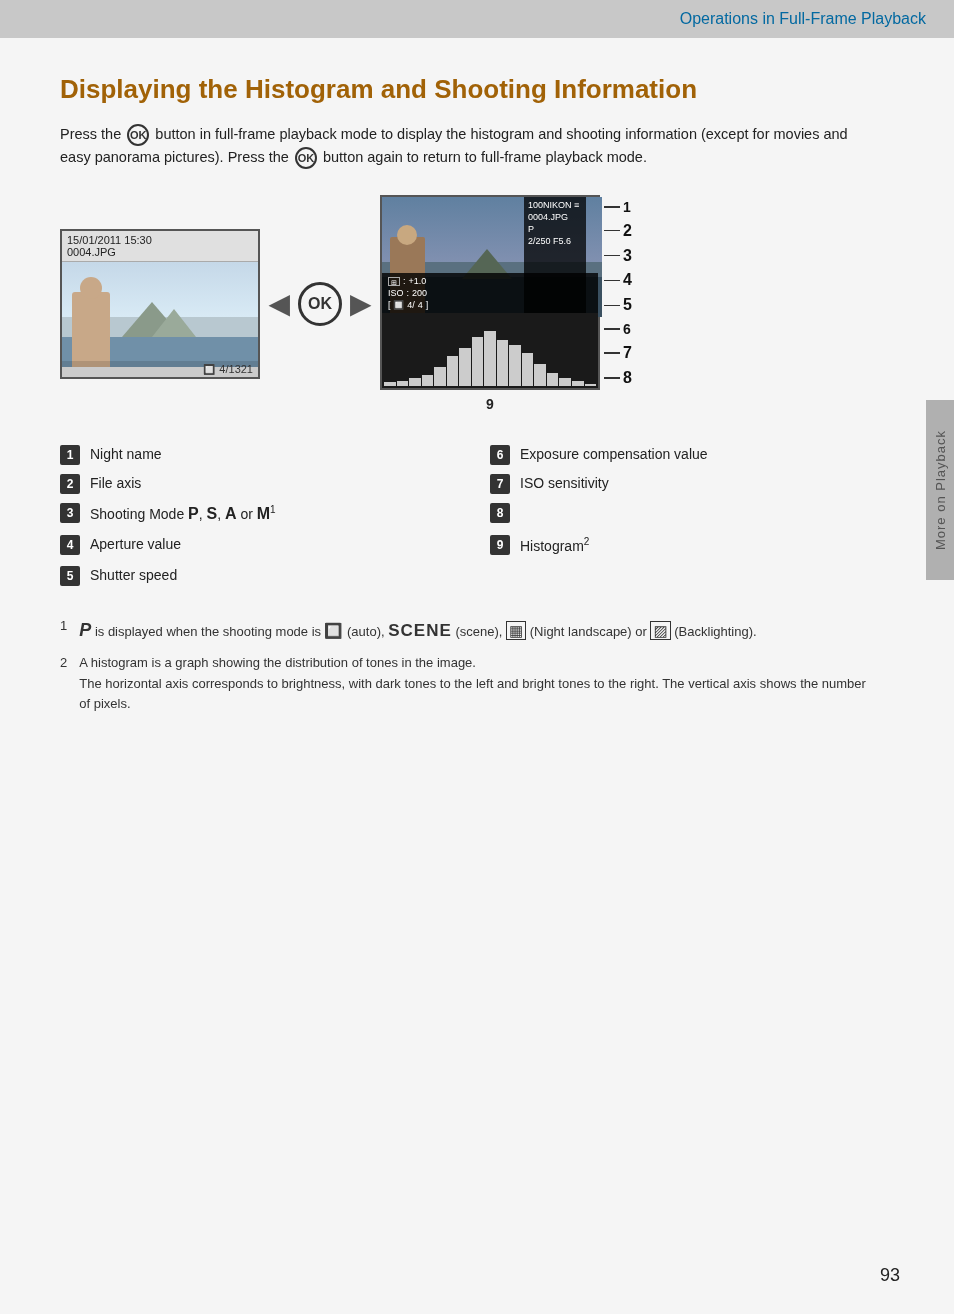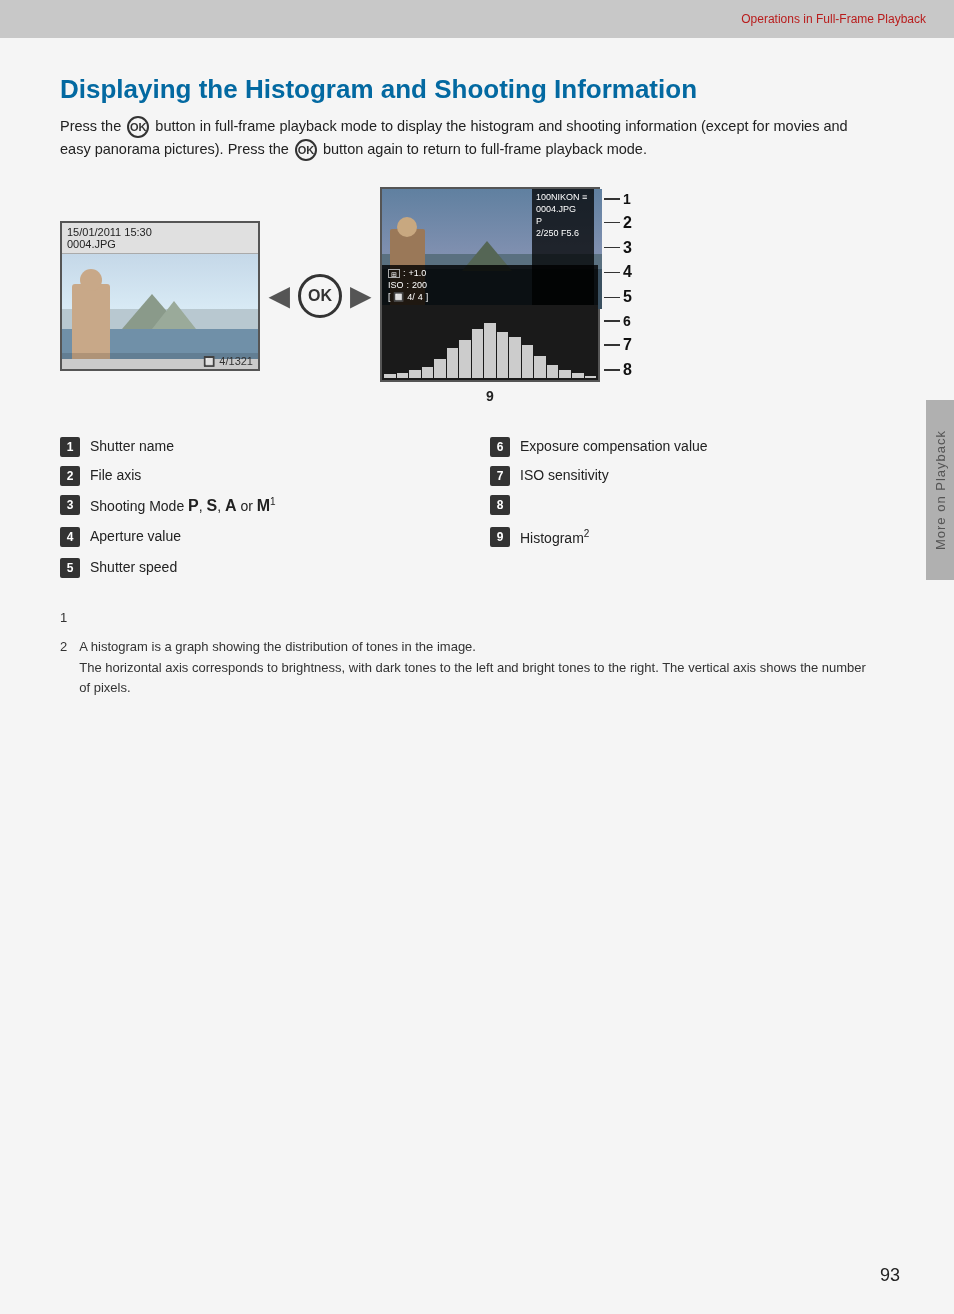--- a/index.html
+++ b/index.html
@@ -17,38 +17,38 @@
     .header-bar {
       background: #c8c8c8;
       width: 100%;
       height: 38px;
       display: flex;
       align-items: center;
       justify-content: flex-end;
       padding-right: 28px;
     }
     .header-bar span {
-      font-size: 12px;
-      color: #b91c1c;
+      font-size: 16px;
+      color: #0369a1;
       text-align: right;
     }
 
     
     .content {
       padding: 36px 54px 36px 60px;
       background: #f5f5f5;
       min-height: 1276px;
     }
 
     
     .page-title {
       font-size: 26px;
       font-weight: bold;
-      margin-bottom: 10px;
-      color: #0369a1;
+      margin-bottom: 18px;
+      color: #a16207;
     }
 
     
     .intro-text {
       font-size: 14.5px;
       line-height: 1.6;
       margin-bottom: 26px;
       color: #222;
       max-width: 820px;
     }
@@ -243,21 +243,21 @@
       left: 15px;
       width: 20px;
       height: 20px;
       background: #c8a880;
       border-radius: 50%;
     }
     
     .cam-right-info {
       position: absolute;
       top: 0;
-      right: 8px;
+      right: 16px;
       width: 62px;
       height: 120px;
       background: rgba(0,0,0,0.75);
       display: flex;
       flex-direction: column;
       padding: 3px 4px;
       gap: 2px;
       margin-left: 47px;
     }
     .info-line {
@@ -578,21 +578,21 @@
 
       <div style="text-align:center; font-size:14px; font-weight:bold; color:#222; margin-top:6px;">9</div>
     </div>
 
   </div>
 
   <div class="items-grid">
 
     <div class="item-row">
       <div class="item-badge">1</div>
-      <div class="item-text">Shutter name</div>
+      <div class="item-text">Night name</div>
     </div>
 
     <div class="item-row">
       <div class="item-badge">6</div>
       <div class="item-text">Exposure compensation value</div>
     </div>
 
     <div class="item-row">
       <div class="item-badge">2</div>
       <div class="item-text">File axis</div>
@@ -626,20 +626,32 @@
 
     <div class="item-row">
       <div class="item-badge">5</div>
       <div class="item-text">Shutter speed</div>
     </div>
   </div>
 
   <div class="footnotes">
     <div class="footnote">
       <span class="footnote-num">1</span>
+      <span class="footnote-text">
+        <span class="big-p">P</span>
+        <span> is displayed when the shooting mode is </span>
+        <span style="font-size:15px;">🔲</span>
+        <span> (auto), </span>
+        <span class="scene-text">SCENE</span>
+        <span> (scene), </span>
+        <span style="font-size:15px; border: 1px solid #333; padding: 0 2px;">▦</span>
+        <span> (Night landscape) or </span>
+        <span style="font-size:15px; border: 1px solid #333; padding: 0 2px;">▨</span>
+        <span> (Backlighting).</span>
+      </span>
     </div>
     <div class="footnote">
       <span class="footnote-num">2</span>
       <span class="footnote-text">
         A histogram is a graph showing the distribution of tones in the image.<br>
         The horizontal axis corresponds to brightness, with dark tones to the left and bright tones to the right. The vertical axis shows the number of pixels.
       </span>
     </div>
   </div>
 

